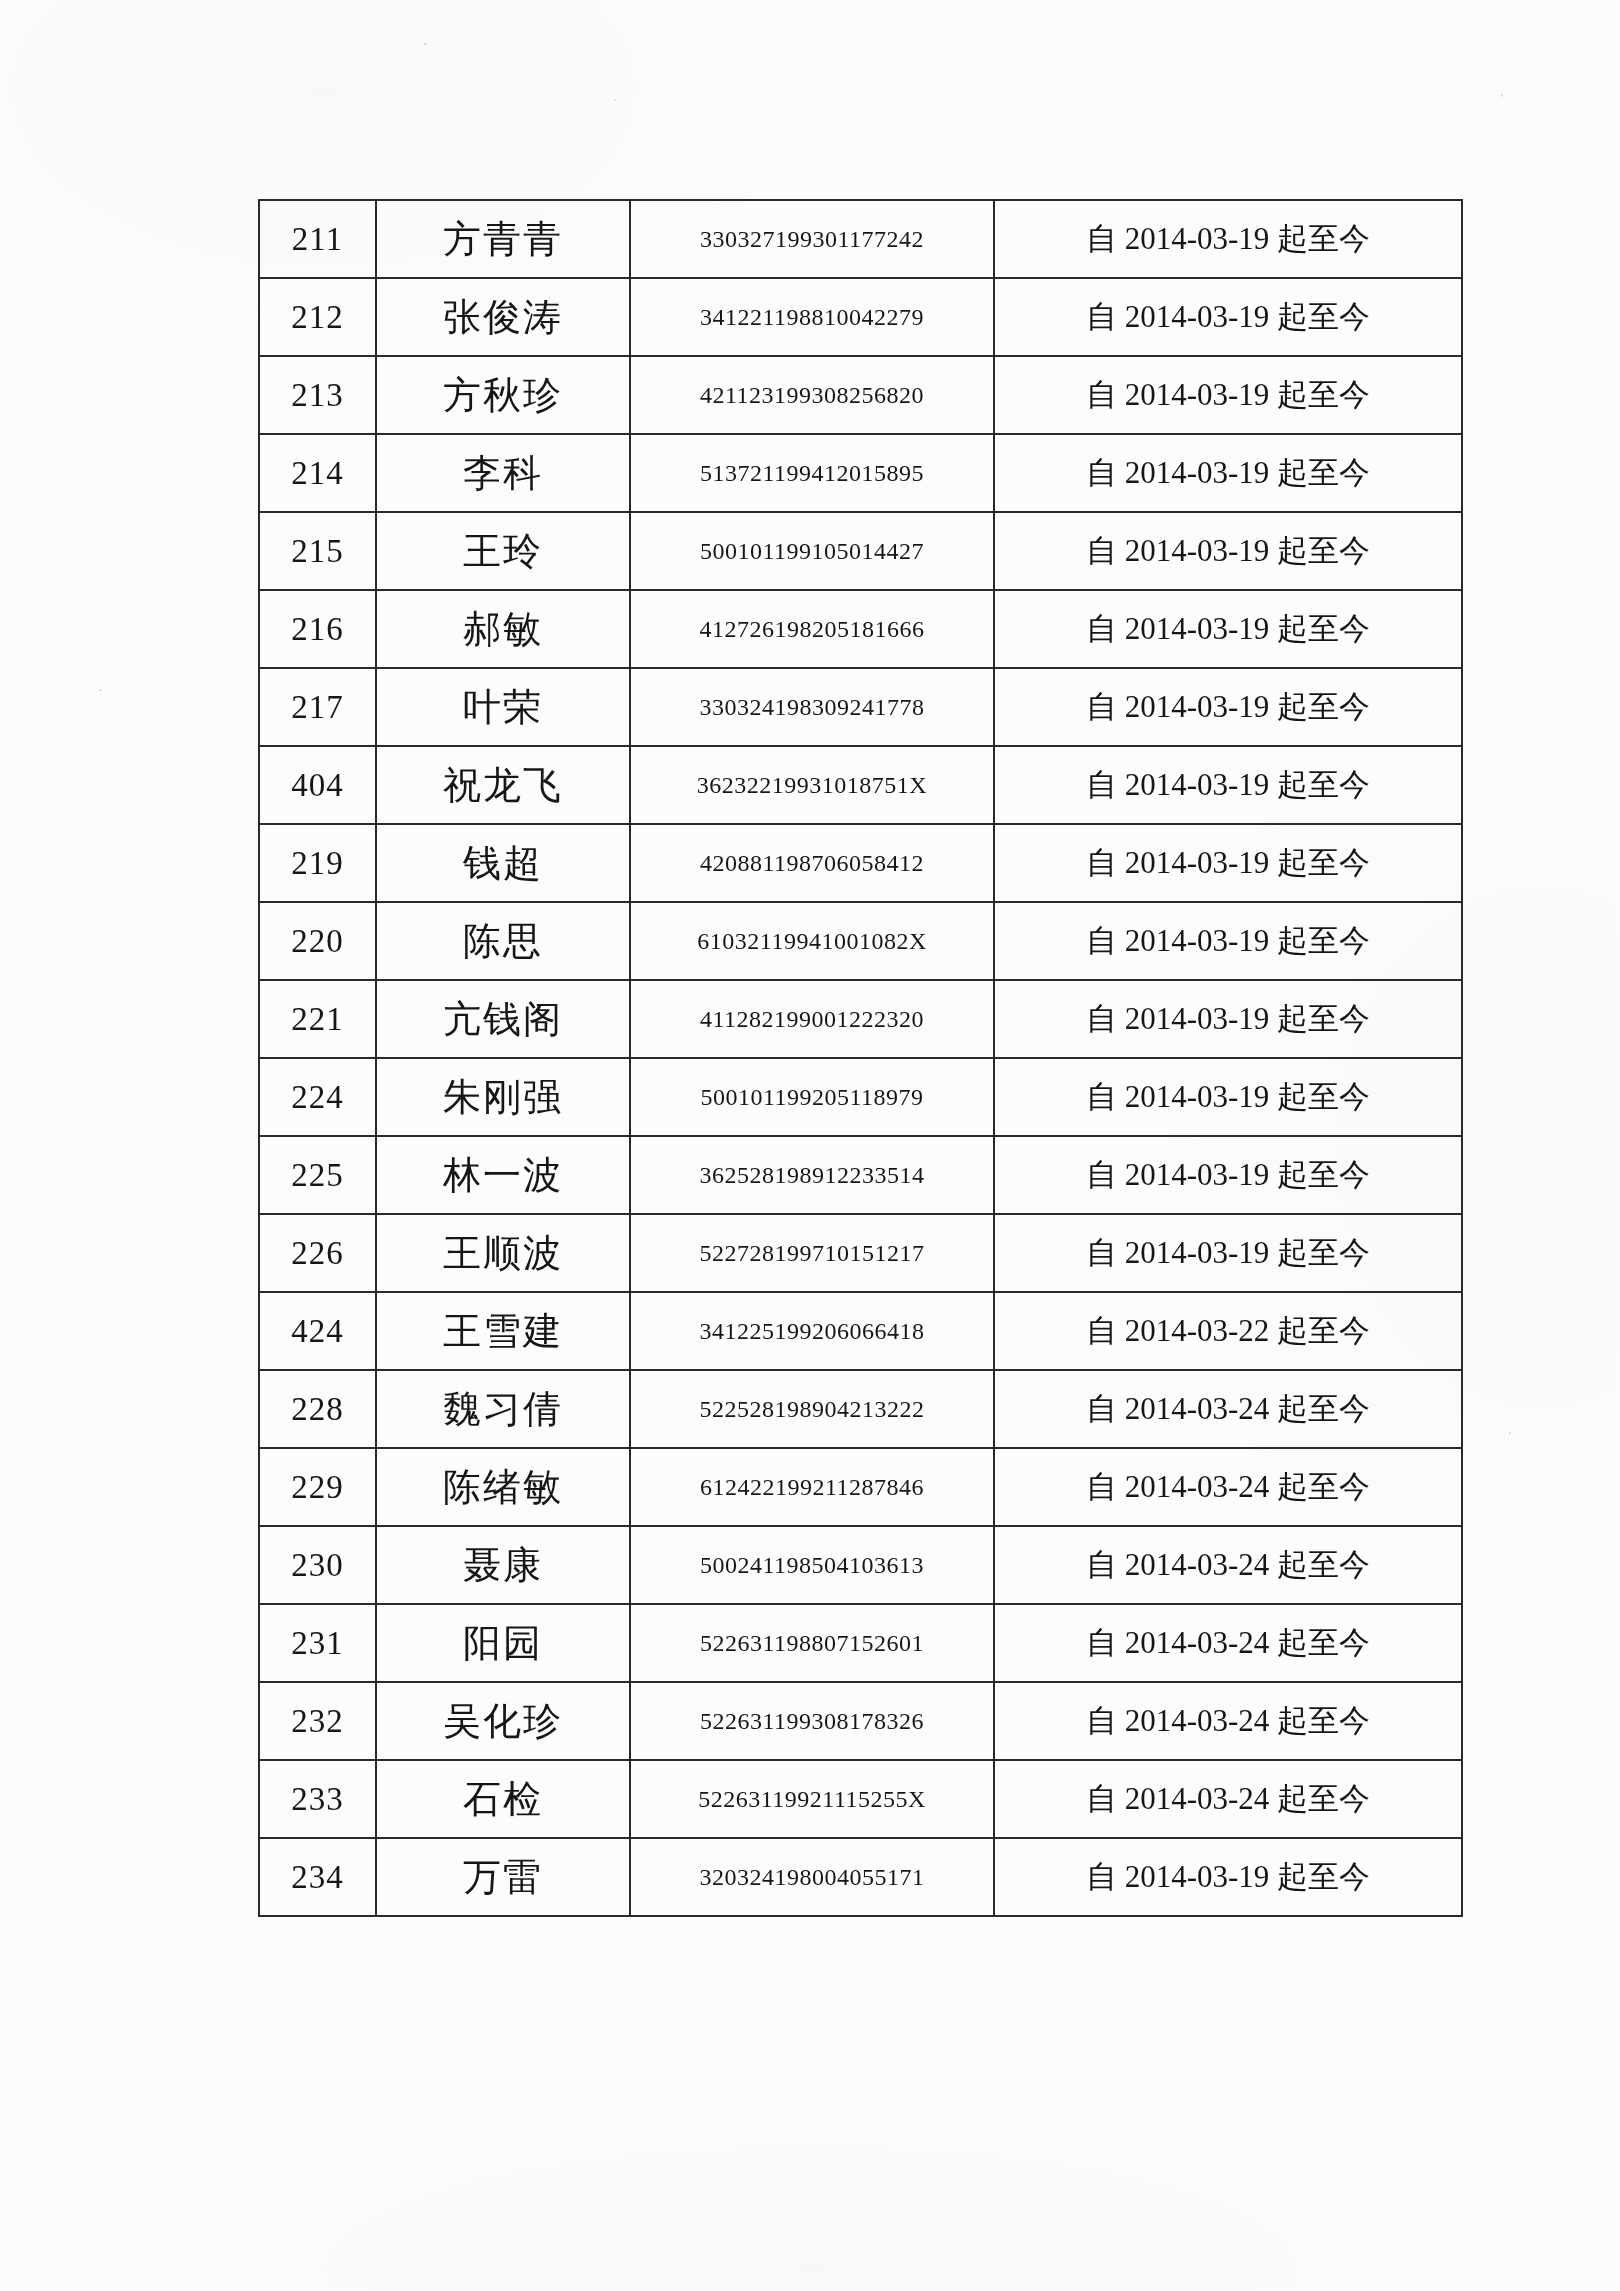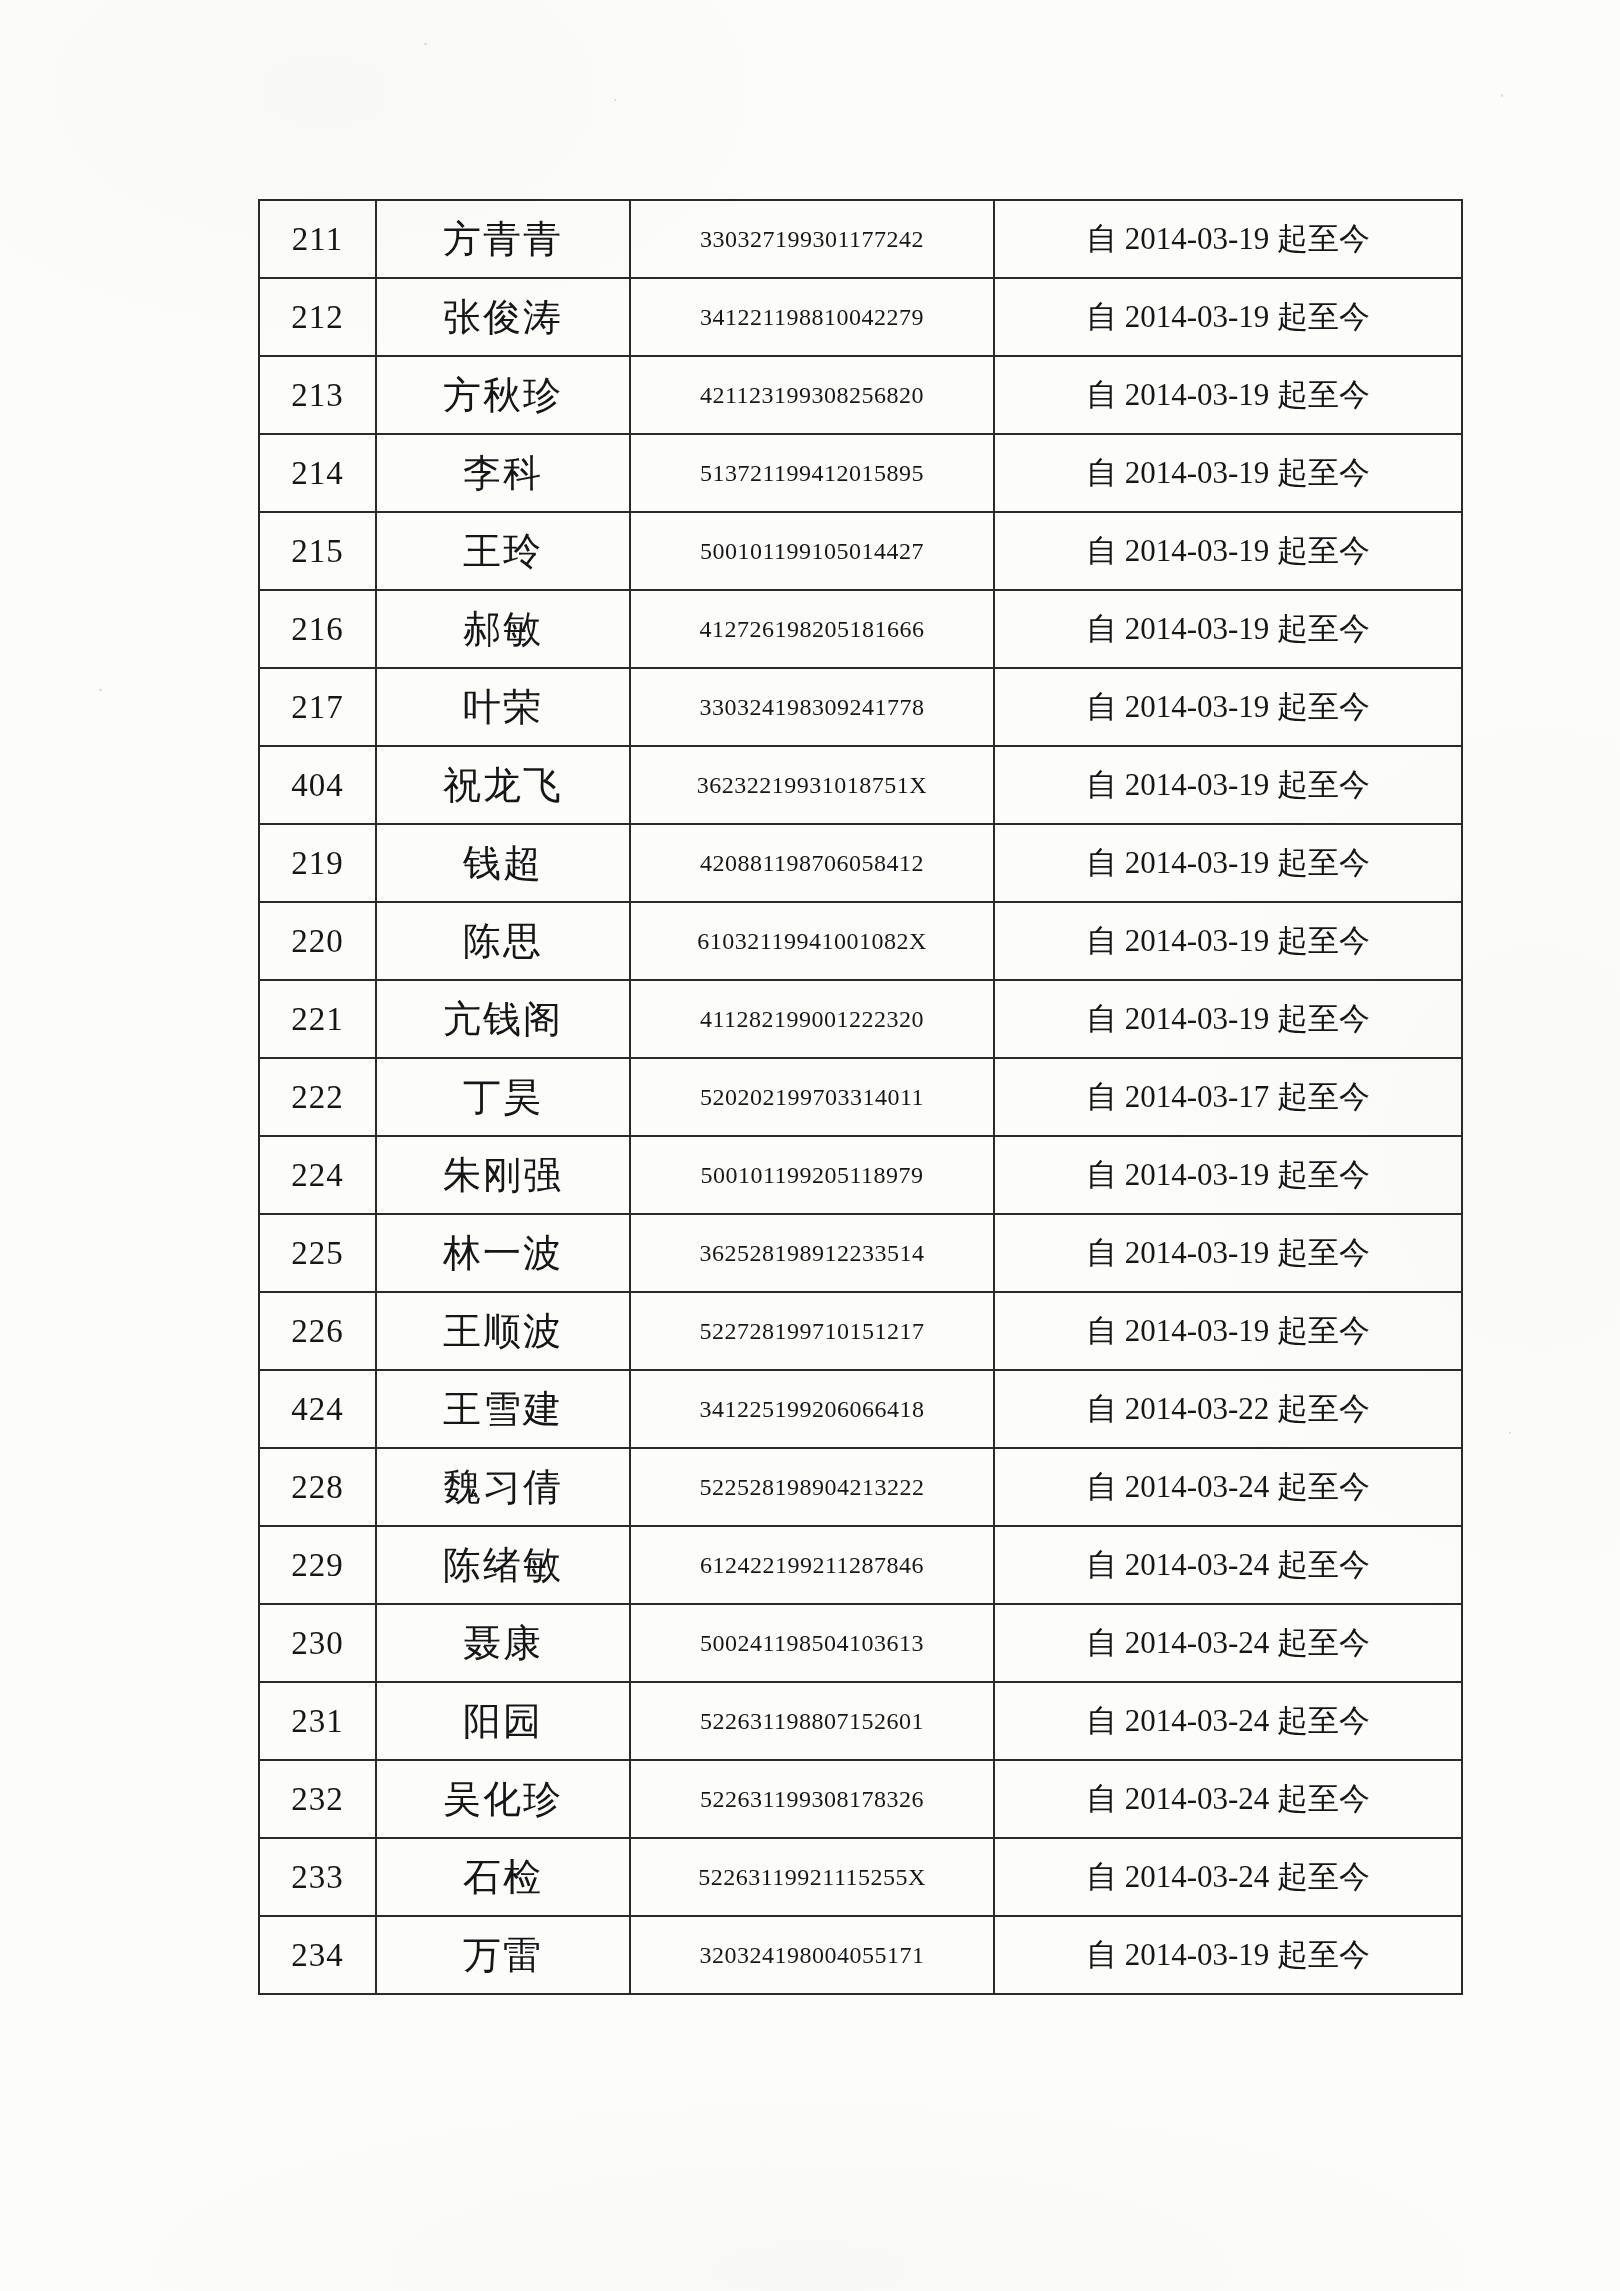--- a/index.html
+++ b/index.html
@@ -155,26 +155,20 @@
       <td class="id-cell">61032119941001082X</td>
       <td class="date-cell">自 2014-03-19 起至今</td>
     </tr>
     <tr>
       <td class="no-cell">221</td>
       <td class="name-cell">亢钱阁</td>
       <td class="id-cell">411282199001222320</td>
       <td class="date-cell">自 2014-03-19 起至今</td>
     </tr>
     <tr>
-      <td class="no-cell">222</td>
-      <td class="name-cell">丁昊</td>
-      <td class="id-cell">520202199703314011</td>
-      <td class="date-cell">自 2014-03-17 起至今</td>
-    </tr>
-    <tr>
       <td class="no-cell">224</td>
       <td class="name-cell">朱刚强</td>
       <td class="id-cell">500101199205118979</td>
       <td class="date-cell">自 2014-03-19 起至今</td>
     </tr>
     <tr>
       <td class="no-cell">225</td>
       <td class="name-cell">林一波</td>
       <td class="id-cell">362528198912233514</td>
       <td class="date-cell">自 2014-03-19 起至今</td>

